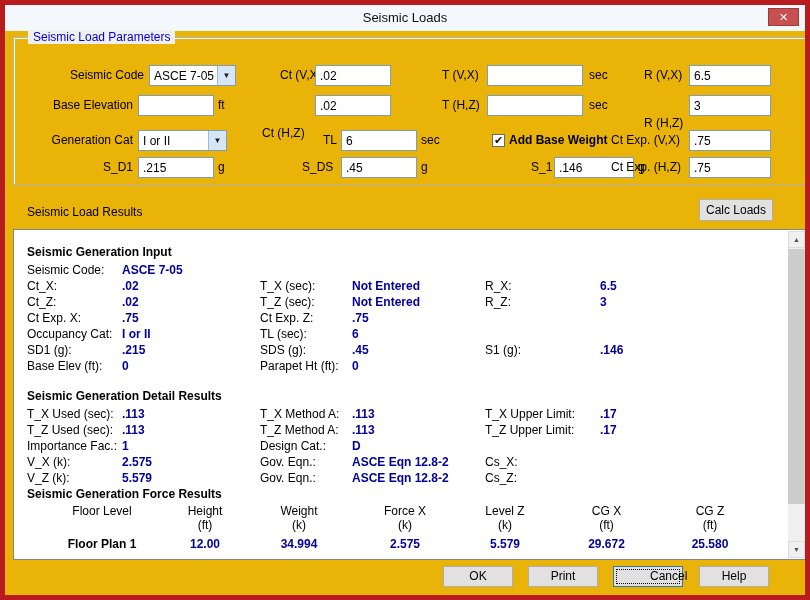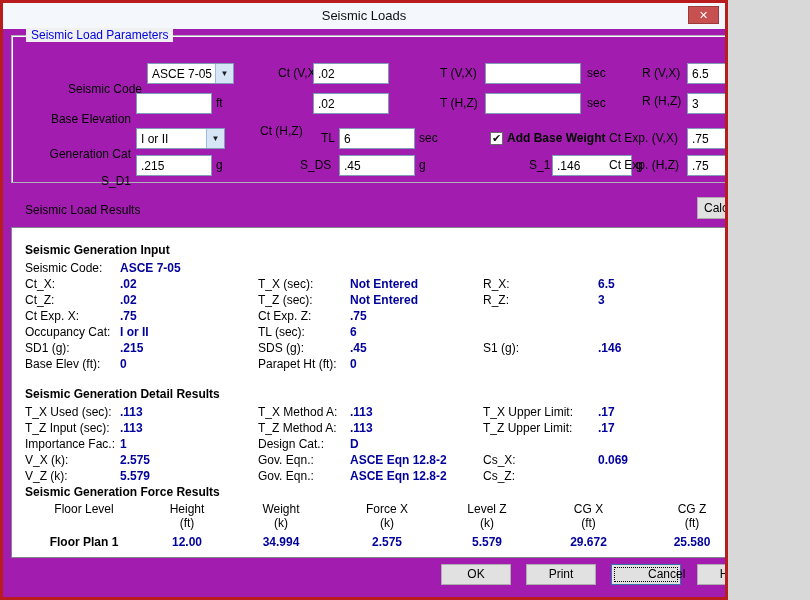--- a/index.html
+++ b/index.html
@@ -1,41 +1,41 @@
 <!DOCTYPE html>
 <html><head>
 <meta charset="utf-8">
 <style>
   html,body{margin:0;padding:0;width:810px;height:600px;background:#d8d8d8;font-family:"Liberation Sans","DejaVu Sans",sans-serif;}
-  .window{position:absolute;left:0;top:0;width:728px;height:600px;box-sizing:border-box;background:#a21caf;border:3px solid #b91c1c;overflow:hidden;}
+  .window{position:absolute;left:0;top:0;width:810px;height:600px;box-sizing:border-box;background:#eab308;border:5px solid #b91c1c;overflow:hidden;}
   .titlebar{position:absolute;left:0;top:0;right:0;height:26px;background:#f4f8fc;}
   .title{position:absolute;left:0;right:0;top:5px;text-align:center;font-size:13px;color:#101010;}
   .close-btn{position:absolute;top:3px;right:6px;width:31px;height:18px;background:#c75050;border:1px solid #9e3a38;color:#fff;font-size:11px;line-height:16px;text-align:center;cursor:pointer;box-sizing:border-box;}
   .paramgroup{position:absolute;left:8px;top:32px;width:794px;height:148px;box-sizing:border-box;border:1px solid #aeb2b8;box-shadow:inset 1px 1px 0 #fff;}
   .grouplabel{position:absolute;left:14px;top:-8px;background:#f0f0f0;padding:0 5px;font-size:12px;color:#0000e0;}
   .lbl{position:absolute;height:21px;line-height:21px;font-size:12px;color:#000;white-space:nowrap;}
-  .lr{text-align:right;margin-top:16px;}
+  .lr{text-align:right;}
   .bold{font-weight:bold;}
   .txt{position:absolute;height:21px;box-sizing:border-box;border:1px solid #7f9db9;background:#fff;font-family:"Liberation Sans","DejaVu Sans",sans-serif;font-size:12px;padding:0 4px;color:#000;}
   .combo{position:absolute;height:21px;box-sizing:border-box;border:1px solid #7f9db9;background:#fff;font-size:12px;cursor:default;}
   .combo-val{position:absolute;left:4px;top:3px;white-space:nowrap;}
   .combo-btn{position:absolute;right:0;top:0;bottom:0;width:17px;background:#d6e6f7;border-left:1px solid #9abce0;text-align:center;font-size:8px;line-height:19px;color:#1c1c1c;}
   .checkbox{position:absolute;width:13px;height:13px;box-sizing:border-box;border:1px solid #6a6a6a;background:#fff;font-size:11px;line-height:11px;text-align:center;font-weight:bold;color:#111;cursor:pointer;}
   .results-label{position:absolute;left:22px;top:200px;font-size:12px;color:#000;}
   .button{position:absolute;height:21px;box-sizing:border-box;background:#e1e1e1;border:1px solid #adadad;font-family:"Liberation Sans","DejaVu Sans",sans-serif;font-size:12px;color:#000;text-align:center;line-height:17px;padding:0;cursor:pointer;}
   .button.focused{border-color:#3377aa;outline:1px dotted #000;outline-offset:-4px;padding-left:36px;}
   .results-panel{position:absolute;left:8px;top:224px;width:794px;height:331px;box-sizing:border-box;background:#fff;border:1px solid #82878f;}
   .results-content{position:absolute;left:1px;top:0;right:18px;bottom:1px;overflow:hidden;font-size:12px;padding-top:14px;}
   .rhead{font-weight:bold;color:#000;margin:0 0 2px 12px;line-height:16px;}
   .rhead.gap14{margin-top:14px;}
   .rhead.gap16{margin-top:0;}
   .rrow{display:grid;grid-template-columns:95px 138px 92px 133px 115px 1fr;padding-left:12px;line-height:16px;}
   .rl{color:#000;white-space:nowrap;}
   .rv{color:#00009b;font-weight:bold;white-space:nowrap;}
-  .frow{display:grid;grid-template-columns:118px 88px 100px 112px 88px 115px 92px;padding-left:12px;line-height:14px;text-align:center;}
+  .frow{display:grid;grid-template-columns:118px 88px 100px 112px 88px 115px 92px;padding-left:28px;line-height:14px;text-align:center;}
   .frow.fhead span{color:#000;}
   .frow.fdata{margin-top:4px;line-height:16px;}
   .frow.fdata .num{color:#00009b;font-weight:bold;}
   .frow.fdata .name{color:#000;font-weight:bold;}
   .scrollbar{position:absolute;top:1px;right:1px;bottom:1px;width:17px;background:#f0f0f0;}
   .sb-btn{position:absolute;left:0;width:17px;height:17px;box-sizing:border-box;background:#f0f0f0;border:1px solid #dcdcdc;color:#505050;font-size:7px;text-align:center;line-height:15px;cursor:pointer;}
   .sb-up{top:0;}
   .sb-down{bottom:0;}
   .sb-thumb{position:absolute;left:0;top:18px;width:17px;height:255px;background:#cdcdcd;cursor:pointer;}
 </style>
@@ -69,21 +69,21 @@
   <input class="txt" style="left: 684px; top: 60px; width: 82px;" value="6.5">
 
   <span class="lbl lr" style="left:20px;top:90px;width:108px;">Base Elevation</span>
   <input class="txt" style="left: 133px; top: 90px; width: 76px;" value="">
   <span class="lbl" style="left:213px;top:90px;">ft</span>
   <span class="lbl" style="left:257px;top:90px;margin-top:28px;">Ct (H,Z)</span>
   <input class="txt" style="left: 310px; top: 90px; width: 76px;" value=".02">
   <span class="lbl" style="left:437px;top:90px;">T (H,Z)</span>
   <input class="txt" style="left: 482px; top: 90px; width: 96px;" value="">
   <span class="lbl" style="left:584px;top:90px;">sec</span>
-  <span class="lbl" style="left:639px;top:88px;">R (H,Z)</span>
+  <span class="lbl" style="left:639px;top:108px;">R (H,Z)</span>
   <input class="txt" style="left: 684px; top: 90px; width: 82px;" value="3">
 
   <span class="lbl lr" style="left:20px;top:125px;width:108px;">Generation Cat</span>
   <div class="combo" style="left:133px;top:125px;width:89px;">
     <span class="combo-val">I or II</span>
     <span class="combo-btn">▼</span>
   </div>
   <span class="lbl" style="left:318px;top:125px;">TL</span>
   <input class="txt" style="left: 336px; top: 125px; width: 76px;" value="6">
   <span class="lbl" style="left:416px;top:125px;">sec</span>
@@ -175,42 +175,41 @@
 
       <div class="rrow">
         <span class="rl">T_X Used (sec):</span>
           <span class="rv">.113</span>
           <span class="rl">T_X Method A:</span>
           <span class="rv">.113</span>
           <span class="rl">T_X Upper Limit:</span>
           <span class="rv">.17</span>
       </div>
       <div class="rrow">
-        <span class="rl">T_Z Input (sec):</span>
+        <span class="rl">T_Z Used (sec):</span>
           <span class="rv">.113</span>
           <span class="rl">T_Z Method A:</span>
           <span class="rv">.113</span>
           <span class="rl">T_Z Upper Limit:</span>
           <span class="rv">.17</span>
       </div>
       <div class="rrow">
         <span class="rl">Importance Fac.:</span>
           <span class="rv">1</span>
           <span class="rl">Design Cat.:</span>
           <span class="rv">D</span>
           <span class="rl"></span>
           <span class="rv"></span>
       </div>
       <div class="rrow">
         <span class="rl">V_X (k):</span>
           <span class="rv">2.575</span>
           <span class="rl">Gov. Eqn.:</span>
           <span class="rv">ASCE Eqn 12.8-2</span>
           <span class="rl">Cs_X:</span>
-          <span class="rv">0.069</span>
       </div>
       <div class="rrow">
         <span class="rl">V_Z (k):</span>
           <span class="rv">5.579</span>
           <span class="rl">Gov. Eqn.:</span>
           <span class="rv">ASCE Eqn 12.8-2</span>
           <span class="rl">Cs_Z:</span>
       </div>
 
       <div class="rhead gap16">Seismic Generation Force Results</div>

